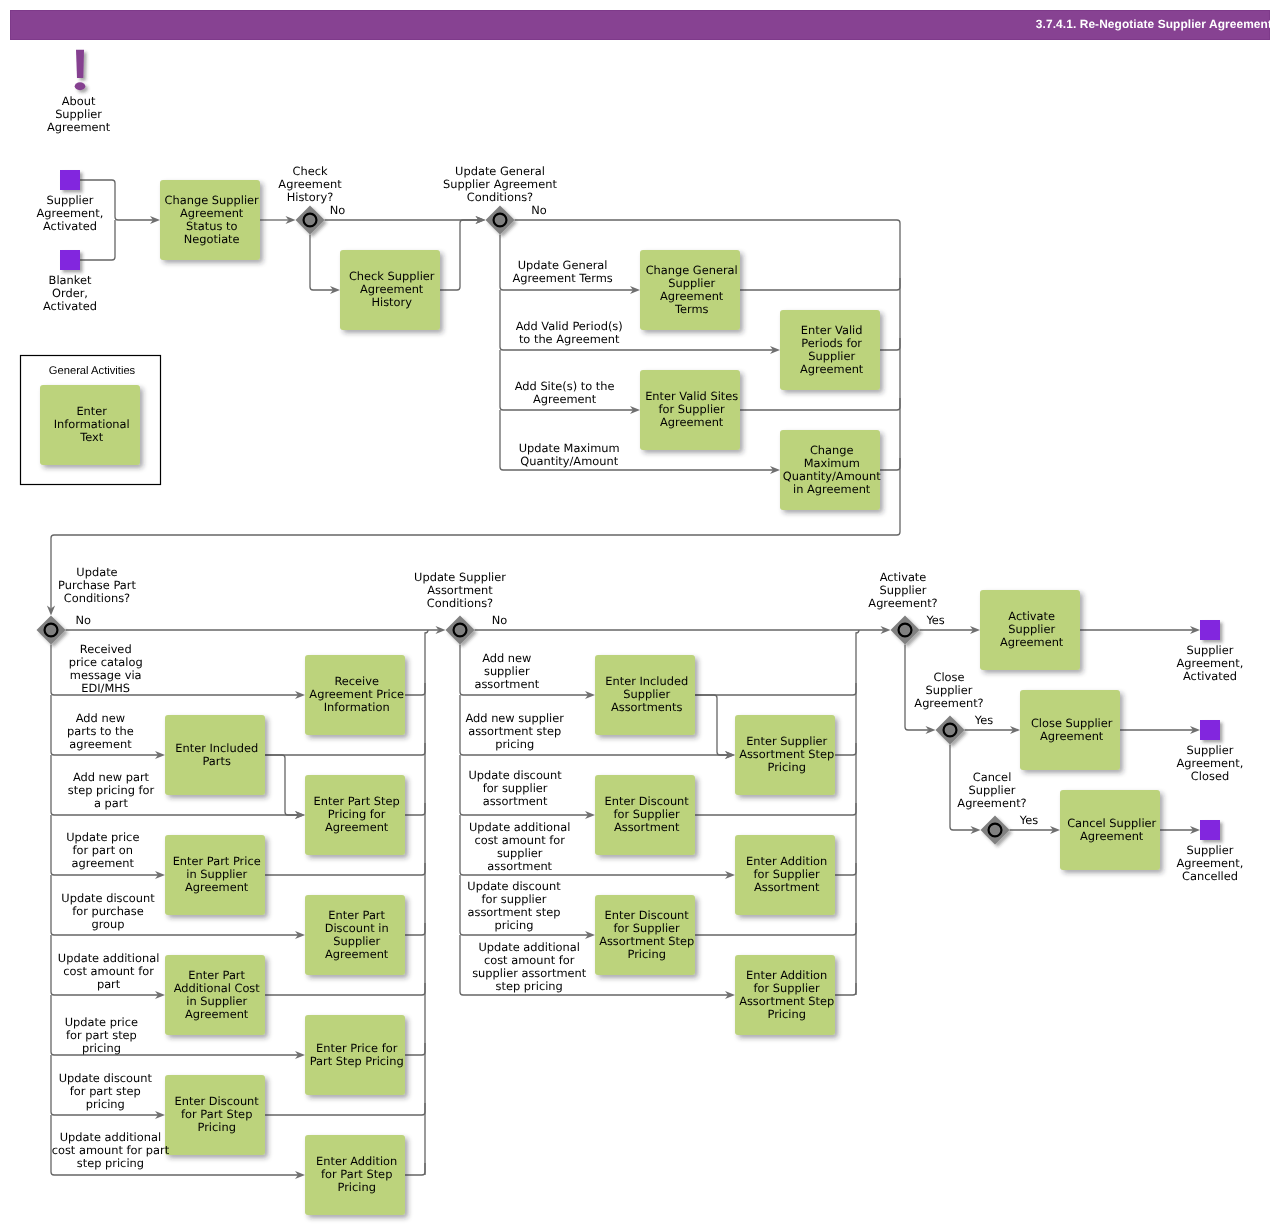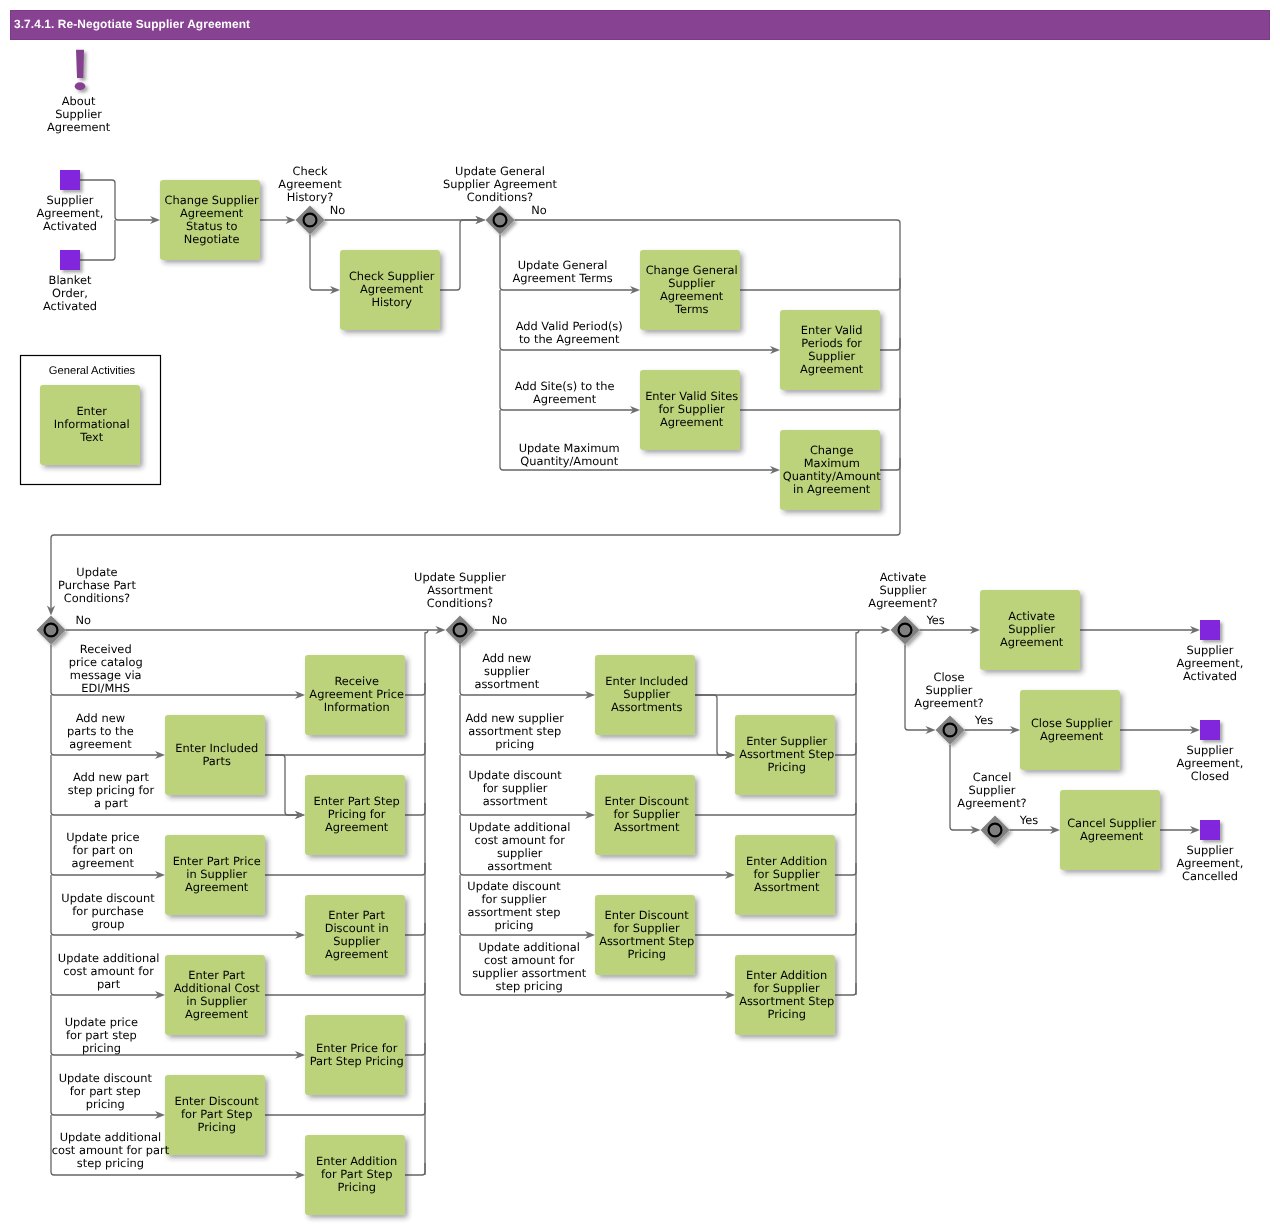--- a/index.html
+++ b/index.html
@@ -2,21 +2,21 @@
 <html><head>
 <meta charset="utf-8">
 <title>3.7.4.1. Re-Negotiate Supplier Agreement</title>
 <style>
   html,body{margin:0;padding:0;background:#ffffff;}
   body{width:1280px;height:1225px;overflow:hidden;font-family:"DejaVu Sans",sans-serif;
        -webkit-font-smoothing:antialiased;text-rendering:geometricPrecision;}
   #stage{position:relative;width:1280px;height:1225px;}
   .hdr{position:absolute;left:10px;top:10px;width:1260px;height:30px;background:#874292;box-sizing:border-box;border:1px solid #7e3a8a;}
   .hdr-title{position:absolute;left:3px;top:0;width:1258px;height:27px;line-height:27px;
-    text-align:left;color:#fff;font-family:"Liberation Sans",sans-serif;font-size:11.9px;font-weight:bold;
+    text-align:right;color:#fff;font-family:"Liberation Sans",sans-serif;font-size:11.9px;font-weight:bold;
     letter-spacing:0.1px;}
   svg{position:absolute;left:0;top:0;width:1280px;height:1225px;}
   .lbl{font-family:"DejaVu Sans",sans-serif;font-size:11.4px;fill:#000;text-anchor:middle;}
   .lbl-grp{font-family:"Liberation Sans",sans-serif;font-size:11.2px;fill:#000;text-anchor:middle;}
   .conn{fill:none;stroke:#666666;stroke-width:1.3;}
   .arrow{fill:#6f6f6f;}
   .task{fill:#bcd37c;}
   .ev{fill:#8225de;}
   .gw{fill:#808080;}
   .gwc{fill:#808080;stroke:#000;stroke-width:2.2;}

